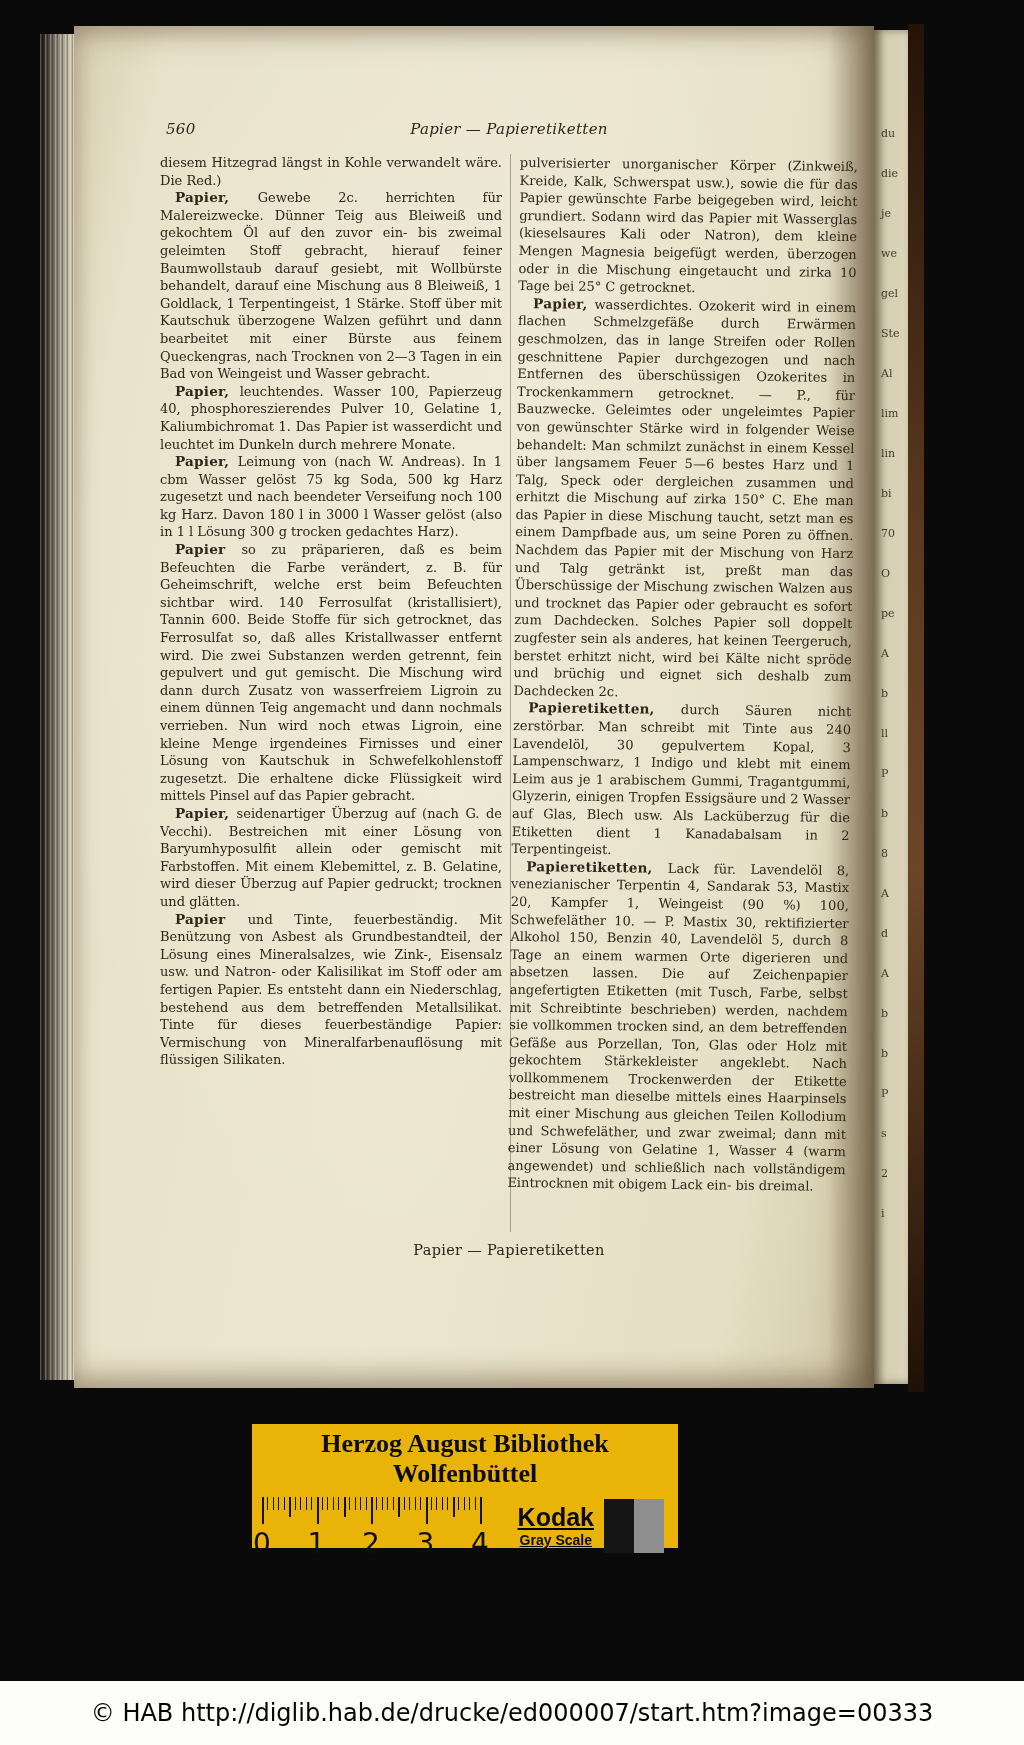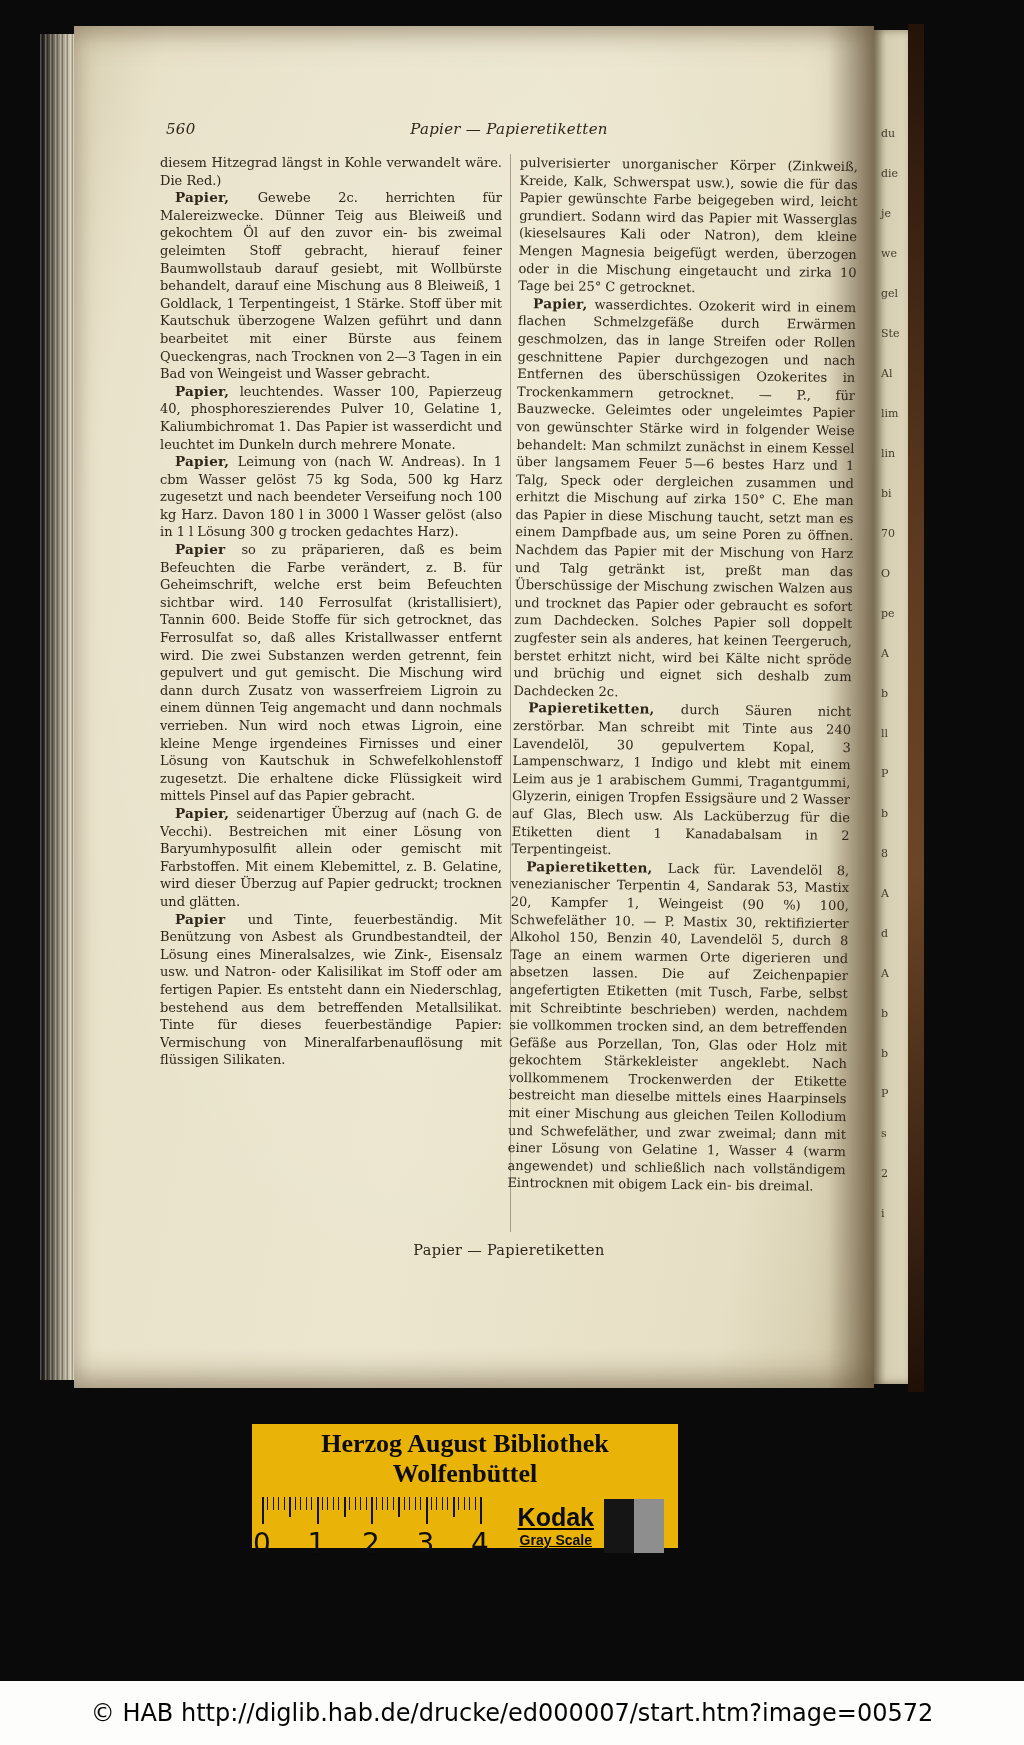--- a/index.html
+++ b/index.html
@@ -204,16 +204,16 @@
         </div>
         <div class="patches">
           <div class="patch black"></div>
           <div class="patch gray"></div>
         </div>
       </div>
     </div>
   </div>
 
   <div class="caption-strip">
-    <div class="caption">© HAB http://diglib.hab.de/drucke/ed000007/start.htm?image=00572</div>
+    <div class="caption">© HAB http://diglib.hab.de/drucke/ed000007/start.htm?image=00333</div>
   </div>
 
 </div>
 
 </body></html>

